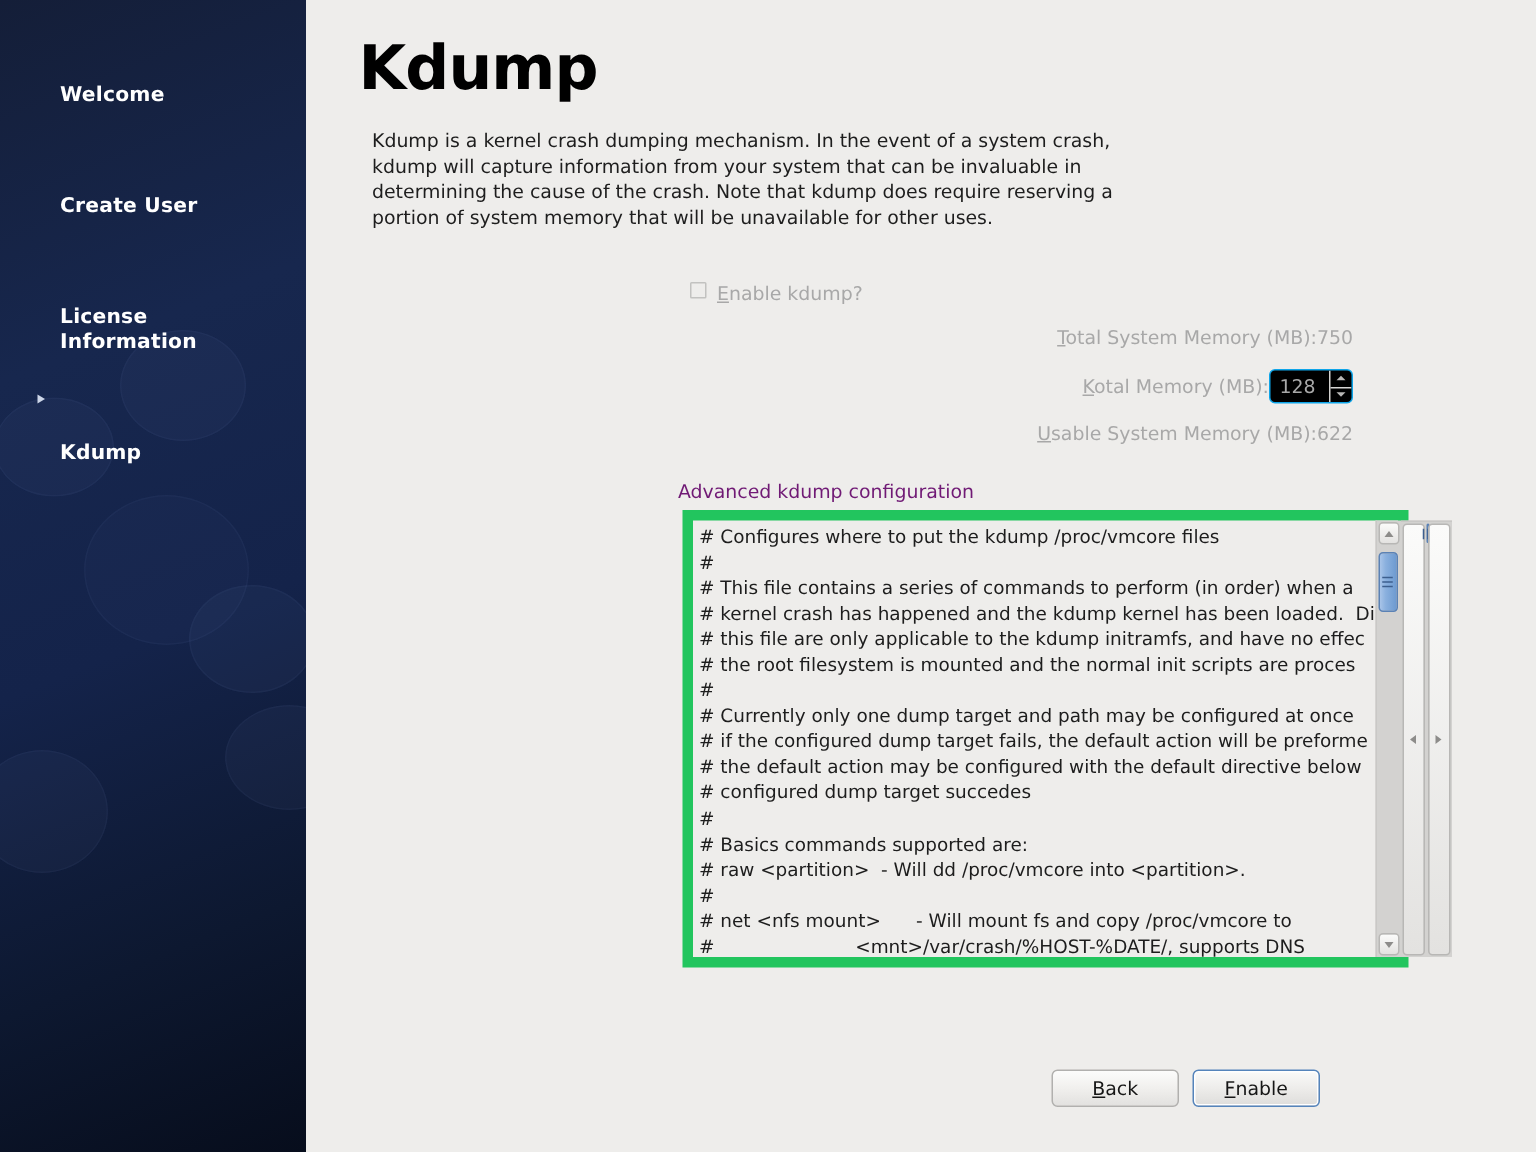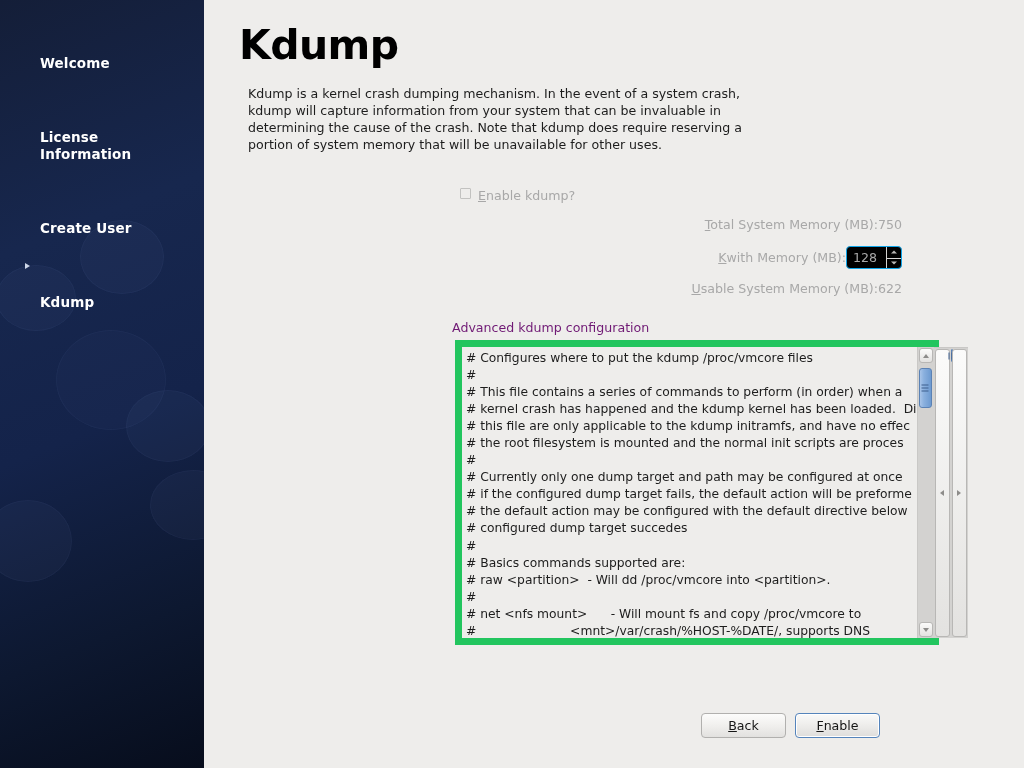--- a/index.html
+++ b/index.html
@@ -357,26 +357,26 @@
       <i style="left:56px;  top:330px; width:110px; height:100px; background:rgba(120,145,200,0.035);"></i>
     </div>
 
     <ul id="nav-list">
       <li class="nav-item">
         
         <span class="nav-label">Welcome</span>
       </li>
       <li class="nav-item">
         
-        <span class="nav-label">License
-Information</span>
+        <span class="nav-label">Create User</span>
       </li>
       <li class="nav-item">
         
-        <span class="nav-label">Create User</span>
+        <span class="nav-label">License
+Information</span>
       </li>
       <li class="nav-item active">
         <span class="nav-marker"></span>
         <span class="nav-label">Kdump</span>
       </li>
     </ul>
   </div>
 
   <div id="content">
 
@@ -387,21 +387,21 @@
       <span class="checkbox-box"></span>
       <span class="label-text disabled-text"><span class="mn">E</span><span>nable kdump?</span></span>
     </div>
 
     <div class="field-row" id="row-total">
       <span class="disabled-text"><span class="mn">T</span><span>otal System Memory (MB):</span></span>
       <span class="field-value">750</span>
     </div>
 
     <div class="field-row" id="row-kdump">
-      <span class="disabled-text"><span class="mn">K</span><span>with Memory (MB):</span></span>
+      <span class="disabled-text"><span class="mn">K</span><span>otal Memory (MB):</span></span>
       <span class="spinner">
         <span class="sp-value">128</span>
         <span class="sp-btns">
           <span class="sp-btn sp-up"></span>
           <span class="sp-btn sp-down"></span>
         </span>
       </span>
     </div>
 
     <div class="field-row" id="row-usable">

